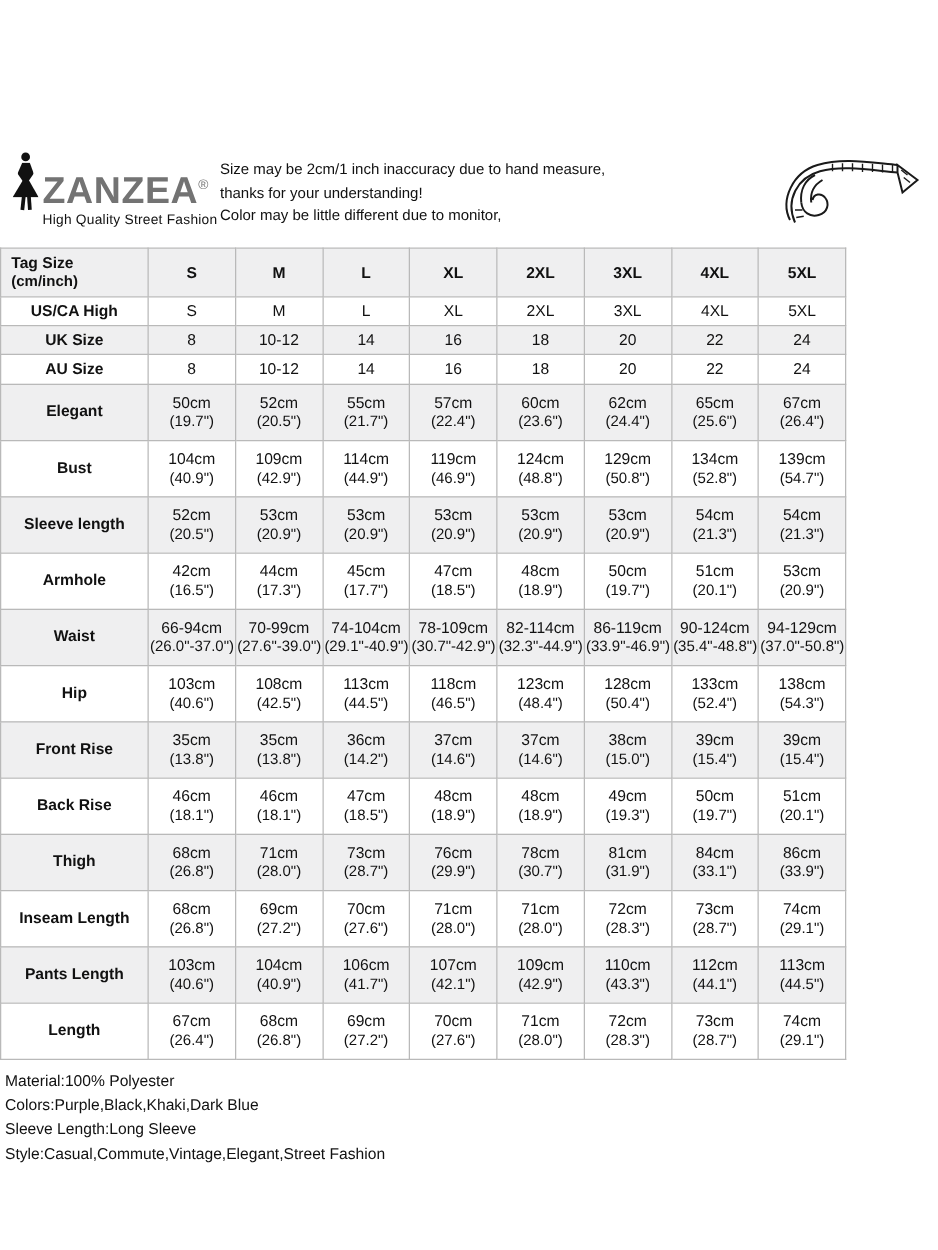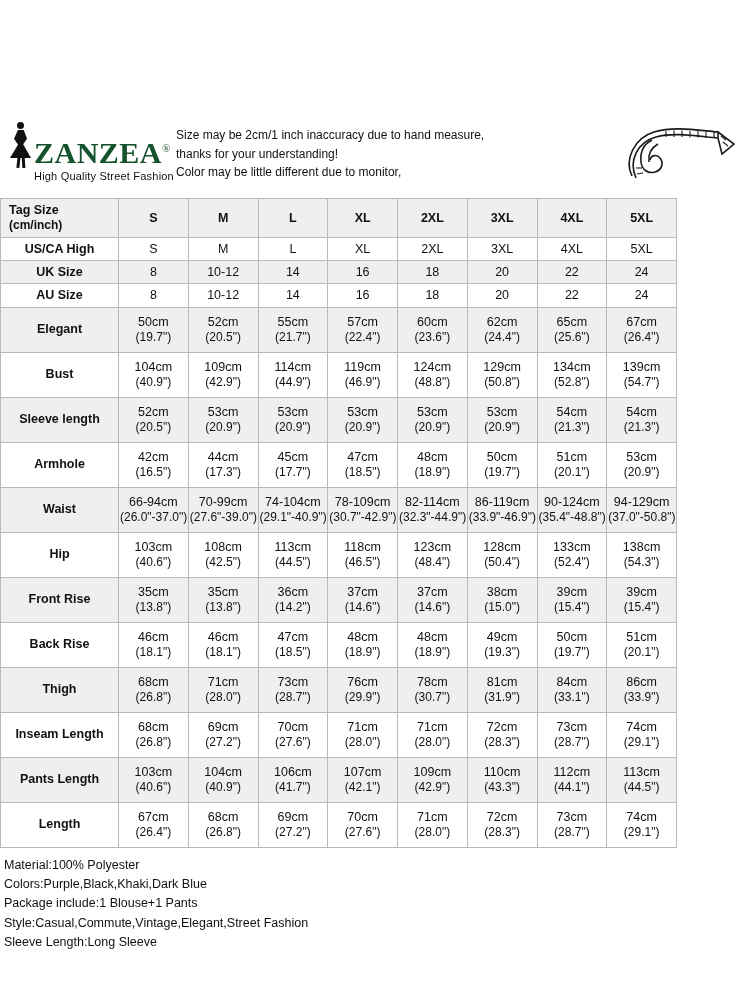--- a/index.html
+++ b/index.html
@@ -85,22 +85,22 @@
     left: 14px; top: 34px;
     width: 3px; height: 12px;
     background: #111;
     transform: rotate(-4deg);
   }
   .brand-name {
     font-size: 30px;
     font-weight: bold;
     letter-spacing: 0.5px;
     line-height: 1;
-    color: #14532d;
-    font-family: Liberation Serif, serif;
+    color: #737373;
+    font-family: Liberation Sans, sans-serif;
   }
   .brand-reg {
     font-size: 11px;
     vertical-align: super;
     font-weight: normal;
   }
   .brand-tag {
     font-size: 11px;
     letter-spacing: 0.2px;
     color: #111;
@@ -401,19 +401,18 @@
             <td class="white"><span>72cm</span><span class="sub">(28.3")</span></td>
             <td class="white"><span>73cm</span><span class="sub">(28.7")</span></td>
             <td class="white"><span>74cm</span><span class="sub">(29.1")</span></td>
           </tr>
         </tbody>
     </table>
 
     <div class="notes">
       <div>Material:100% Polyester</div>
       <div>Colors:Purple,Black,Khaki,Dark Blue</div>
-      <div>Package include:1 Blouse+1 Pants</div>
+      <div>Sleeve Length:Long Sleeve</div>
       <div>Style:Casual,Commute,Vintage,Elegant,Street Fashion</div>
-      <div>Sleeve Length:Long Sleeve</div>
     </div>
 
   </div>
 </div>
 
 </body></html>

